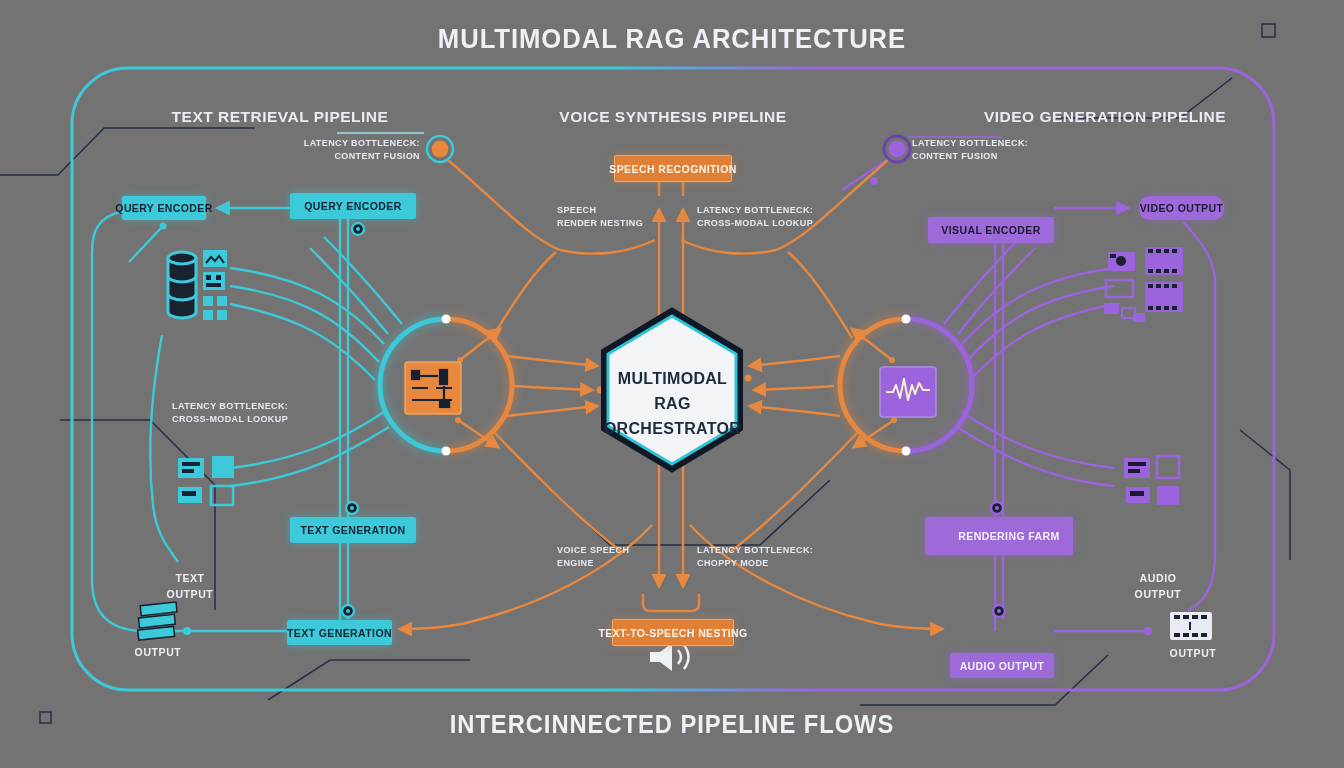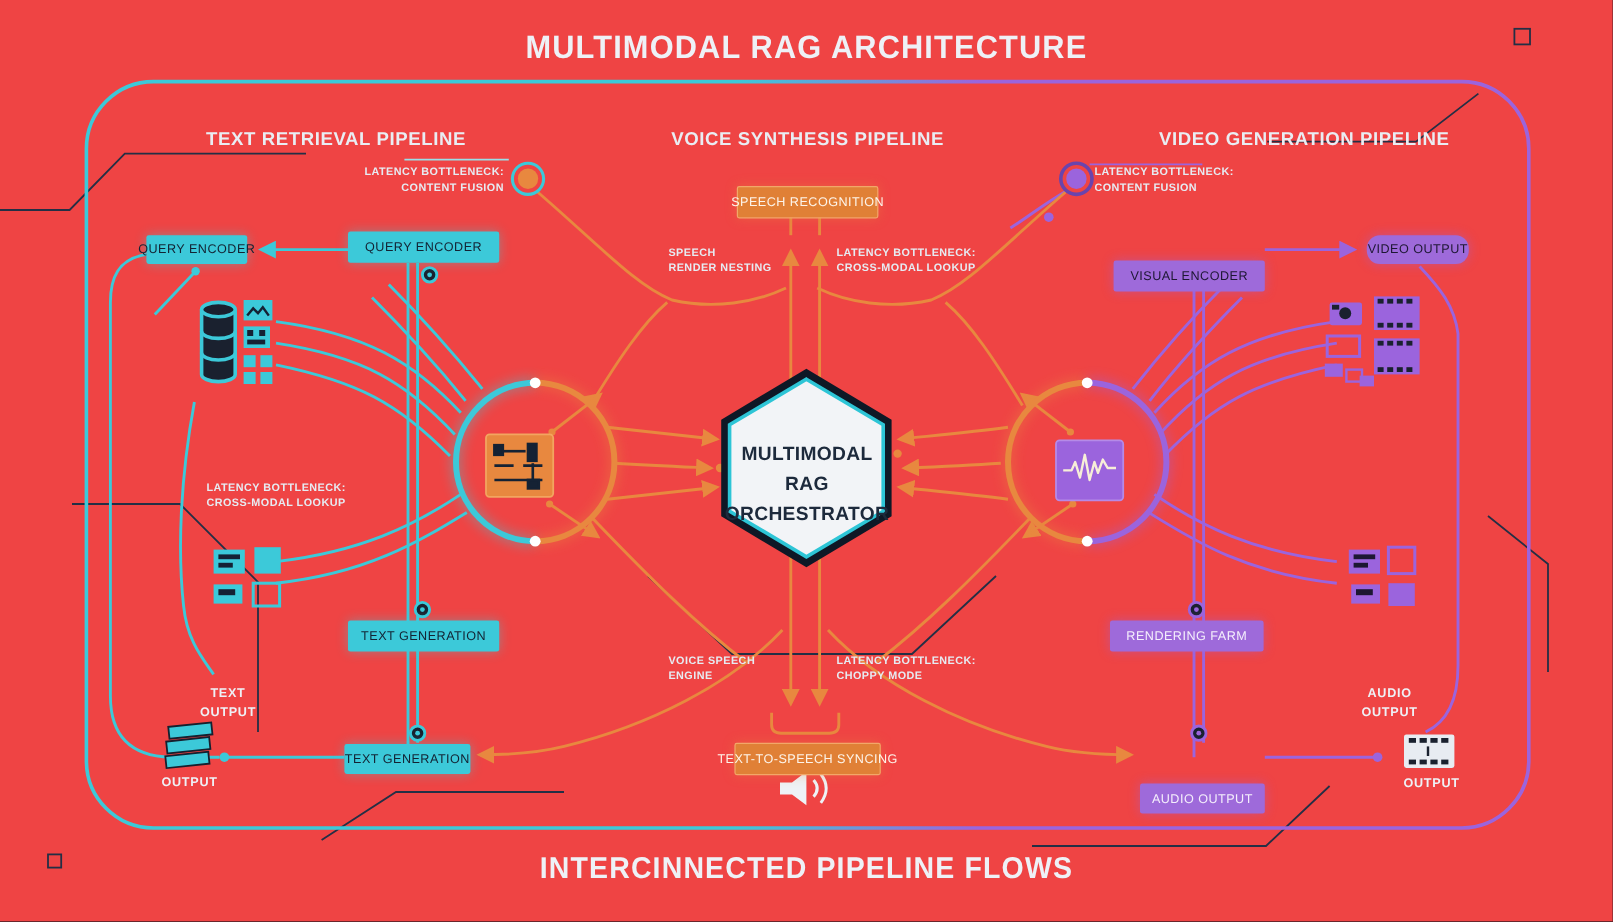--- a/index.html
+++ b/index.html
@@ -1,41 +1,41 @@
 <!DOCTYPE html>
 <html><head>
 <meta charset="utf-8">
 <style>
   html,body{margin:0;padding:0;background:#10141f;}
-  #stage{position:relative;width:1344px;height:768px;background:#ef4444;overflow:hidden;
+  #stage{position:relative;width:1344px;height:768px;background:#737373;overflow:hidden;
          font-family:"Liberation Sans", sans-serif;}
   svg{position:absolute;left:0;top:0;}
   .abs{position:absolute;}
   .title{color:#eef1f6;font-weight:bold;letter-spacing:1px;text-align:center;white-space:nowrap;
          transform:scaleX(.95);transform-origin:center;}
   #title-top{left:0;right:0;top:24px;font-size:27px;}
   #title-bottom{left:0;right:0;top:710px;font-size:25px;}
   .pipehead{color:#e9edf3;font-weight:bold;font-size:15.5px;letter-spacing:.5px;text-align:center;white-space:nowrap;}
   #ph-text{left:140px;top:108px;width:280px;}
   #ph-voice{left:532px;top:108px;width:282px;}
-  #ph-video{left:922px;top:108px;width:286px;text-align:right;}
-  .box{font-weight:normal;font-size:10.5px;letter-spacing:.4px;text-align:center;
+  #ph-video{left:962px;top:108px;width:286px;}
+  .box{font-weight:bold;font-size:10.5px;letter-spacing:.4px;text-align:center;
        display:flex;align-items:center;justify-content:center;white-space:nowrap;border-radius:2px;}
   .teal-box{background:#3cc9d9;color:#132333;box-shadow:0 0 10px rgba(60,201,217,.45);}
   .orange-box{background:#e08036;color:#fdf4ea;border:1px solid #f2a768;box-shadow:0 0 10px rgba(232,136,63,.4);}
   .purple-box{background:#9e6ada;color:#1d1733;box-shadow:0 0 10px rgba(155,100,221,.45);}
   .purple-box.lighttext{color:#f4eefc;}
   #b-qe1{left:122px;top:196px;width:84px;height:24px;}
   #b-qe2{left:290px;top:193px;width:126px;height:26px;}
   #b-sr {left:614px;top:155px;width:116px;height:25px;}
   #b-ve {left:928px;top:193px;width:126px;height:26px;margin-top:24px;}
   #b-vo {left:1139px;top:196px;width:85px;height:24px;border-radius:11px;}
   #b-tg1{left:290px;top:517px;width:126px;height:26px;}
   #b-tg2{left:287px;top:620px;width:105px;height:25px;}
-  #b-rf {left:925px;top:517px;width:128px;height:26px;}
+  #b-rf {left:925px;top:517px;width:128px;height:38px;padding-left:20px;}
   #b-ao {left:950px;top:620px;width:104px;height:25px;margin-top:33px;}
   #b-tts{left:612px;top:619px;width:120px;height:25px;}
   .note{color:#e6ebf2;font-weight:bold;font-size:9px;letter-spacing:.4px;line-height:1.45;}
   .note .l{display:block;white-space:nowrap;}
   #n-fusionL{left:296px;top:137px;width:124px;text-align:right;}
   #n-fusionR{left:912px;top:137px;width:150px;text-align:left;}
   #n-speech {left:557px;top:204px;width:110px;}
   #n-xmodalC{left:697px;top:204px;width:120px;}
   #n-xmodalL{left:172px;top:400px;width:170px;}
   #n-scene  {left:1046px;top:402px;width:160px;}
@@ -346,21 +346,21 @@
 
 <div id="b-qe1" class="abs box teal-box">QUERY ENCODER</div>
 <div id="b-qe2" class="abs box teal-box">QUERY ENCODER</div>
 <div id="b-sr" class="abs box orange-box">SPEECH RECOGNITION</div>
 <div id="b-ve" class="abs box purple-box">VISUAL ENCODER</div>
 <div id="b-vo" class="abs box purple-box">VIDEO OUTPUT</div>
 <div id="b-tg1" class="abs box teal-box">TEXT GENERATION</div>
 <div id="b-tg2" class="abs box teal-box">TEXT GENERATION</div>
 <div id="b-rf" class="abs box purple-box lighttext">RENDERING FARM</div>
 <div id="b-ao" class="abs box purple-box lighttext">AUDIO OUTPUT</div>
-<div id="b-tts" class="abs box orange-box">TEXT-TO-SPEECH SYNCING</div>
+<div id="b-tts" class="abs box orange-box">TEXT-TO-SPEECH NESTING</div>
 
 <div class="abs hexlabel">
   <span class="l" style="display:block">MULTIMODAL RAG</span>
   <span class="l" style="display:block">ORCHESTRATOR</span>
 </div>
 
 <div id="n-fusionL" class="abs note">
   <span class="l">LATENCY BOTTLENECK:</span>
       <span class="l">CONTENT FUSION</span>
 </div>

